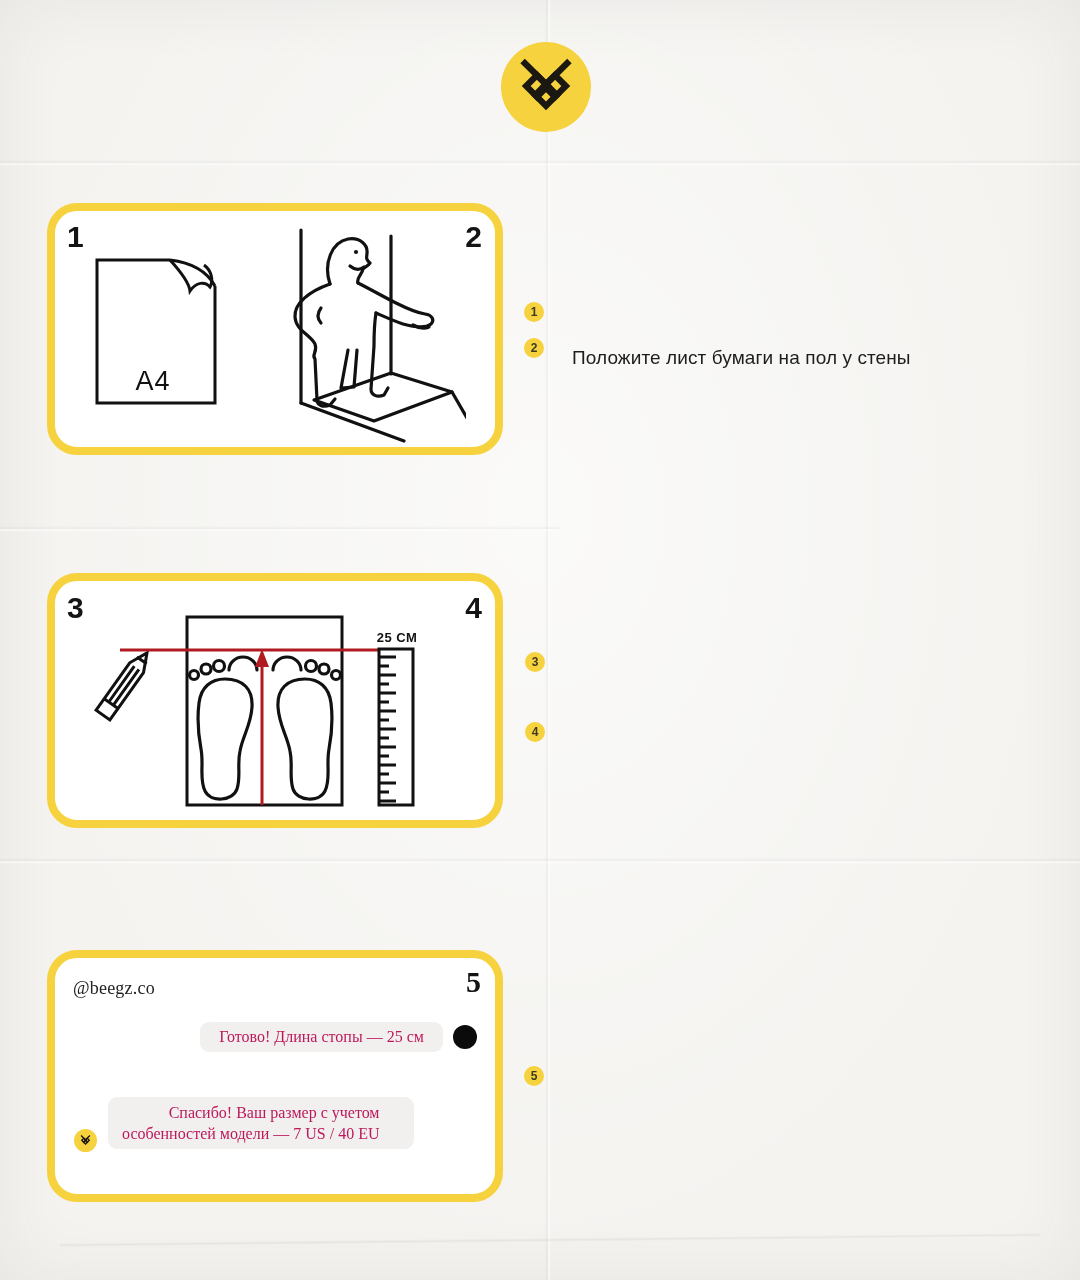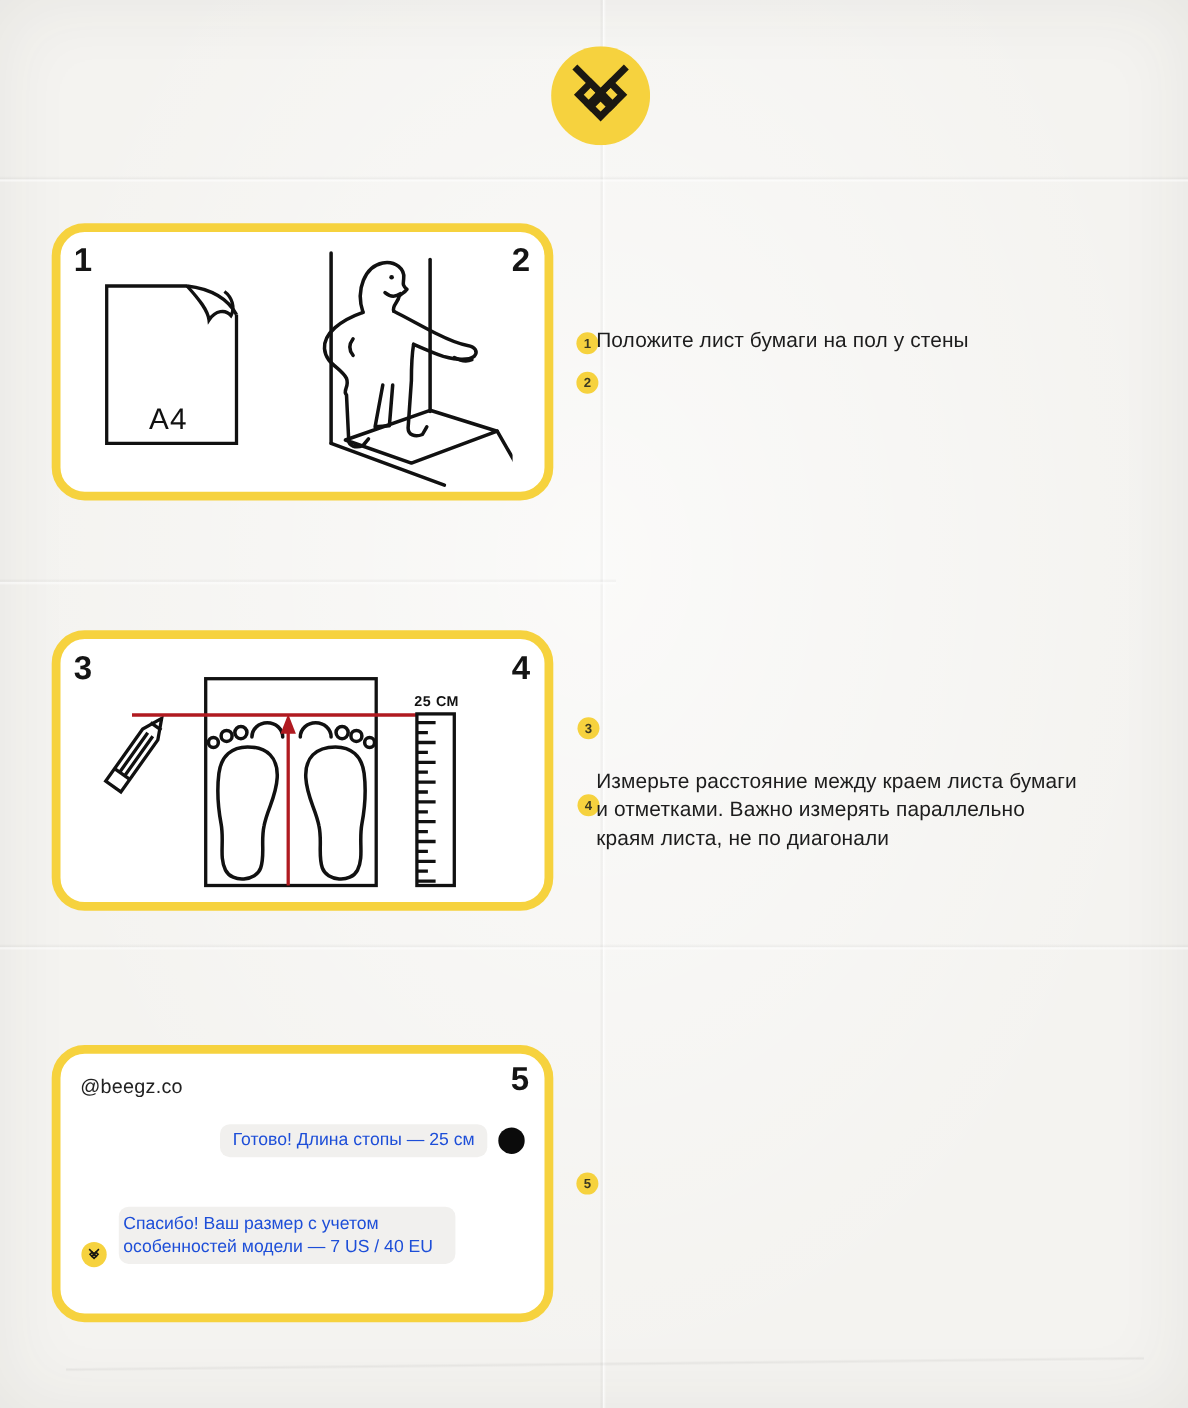--- a/index.html
+++ b/index.html
@@ -26,39 +26,39 @@
     position:absolute; left:47px; width:456px;
     background:#ffffff; border:8px solid #f6d23e; border-radius:30px;
   }
   .panel-num { position:absolute; font-size:30px; font-weight:bold; color:#141414; line-height:1; }
 
   .illu { position:absolute; display:block; }
 
   .handle { position:absolute; left:18px; top:20px; font-size:18px; color:#222; letter-spacing:.2px; }
 
   .bubble {
-    position:absolute; background:#f1f0ee; border-radius:9px; color:#1d4ed8;
+    position:absolute; background:#f1f0ee; border-radius:9px; color:#be185d;
     font-size:16px; display:flex; align-items:center;
   }
   .bubble.user { justify-content:center; white-space:nowrap; }
-  .bubble.bot { padding:6px 4px; line-height:21px; white-space:pre-line; }
+  .bubble.bot { padding:6px 14px; line-height:21px; white-space:pre-line;text-align:right; }
 
   .dot-avatar { position:absolute; width:24px; height:24px; border-radius:50%; background:#0b0b0b; }
   .bot-avatar { position:absolute; width:23px; height:23px; border-radius:50%; background:#f6d23e;
     display:flex; align-items:center; justify-content:center; }
   .bot-avatar svg { width:17px; height:17px; }
 
   .step-badge {
     position:absolute; width:20px; height:20px; border-radius:50%;
     background:#f6d23e; color:#3c3a22; font-size:12px; font-weight:bold;
     display:flex; align-items:center; justify-content:center; line-height:1;
   }
   .step-text {
-    position:absolute; left:542px; font-size:19px; line-height:26px; color:#1d1d1d;
-    white-space:pre-line; letter-spacing:.1px;
+    position:absolute; left:572px; font-size:19px; line-height:26px; color:#1d1d1d;
+    white-space:pre-line; letter-spacing:.1px;margin-top:48px;
   }
   .heart { color:#dedbd6; font-size:20px; margin-left:6px; vertical-align:-1px; }
 
   svg .ink { stroke:#111; fill:none; stroke-width:3; }
   svg .ink-r { stroke:#111; fill:none; stroke-width:3.2; stroke-linecap:round; stroke-linejoin:round; }
   svg .red { stroke:#b01a20; fill:none; stroke-width:3; }
   svg text { font-family:"Liberation Sans", sans-serif; }
 </style>
 </head>
 <body>
@@ -147,21 +147,21 @@
       <path class="red" d="M73,77 H332"></path>
       <path class="red" d="M215,232 V90"></path>
       <polygon points="215,76 208,94 222,94" fill="#b01a20"></polygon>
 
       <rect x="332" y="76" width="34" height="156" class="ink"></rect>
       <path class="ink" stroke-width="2.6" d="M332,84h17M332,93h10M332,102h17M332,111h10M332,120h17M332,129h10M332,138h17M332,147h10M332,156h17M332,165h10M332,174h17M332,183h10M332,192h17M332,201h10M332,210h17M332,219h10M332,228h17"></path>
       <text x="350" y="69" font-size="13" font-weight="bold" letter-spacing=".5" fill="#111" text-anchor="middle">25 СМ</text>
     </svg>
   </div>
 
-  <div class="panel" style="top:950px; height:252px;">
+  <div class="panel" style="top:950px; height:252px;font-family:Liberation Serif, serif;">
     <div class="handle">@beegz.co</div>
     <div class="panel-num" style="right:14px; top:9px">5</div>
 
     <div class="bubble user" style="left:145px; top:64px; width:243px; height:30px;">Готово! Длина стопы — 25 см</div>
     <div class="dot-avatar" style="left:398px; top:67px;"></div>
 
     <div class="bubble bot" style="left:53px; top:139px; width:306px; height:52px;">Спасибо! Ваш размер с учетом
 особенностей модели — 7 US / 40 EU</div>
     <div class="bot-avatar" style="left:19px; top:171px;">
       <svg viewBox="0 0 100 100">
@@ -177,19 +177,16 @@
   </div>
 
   <div class="step-badge" style="left:524px; top:302px">1</div>
   <div class="step-text" style="top:297px">Положите лист бумаги на пол у стены</div>
 
   <div class="step-badge" style="left:524px; top:338px">2</div>
 
   <div class="step-badge" style="left:525px; top:652px">3</div>
 
   <div class="step-badge" style="left:525px; top:722px">4</div>
-  <div class="step-text" style="top:698px">Измерьте расстояние между краем листа бумаги
-и отметками. Важно измерять параллельно
-краям листа, не по диагонали</div>
 
   <div class="step-badge" style="left:524px; top:1066px">5</div>
 
 </div>
 
 </body></html>

